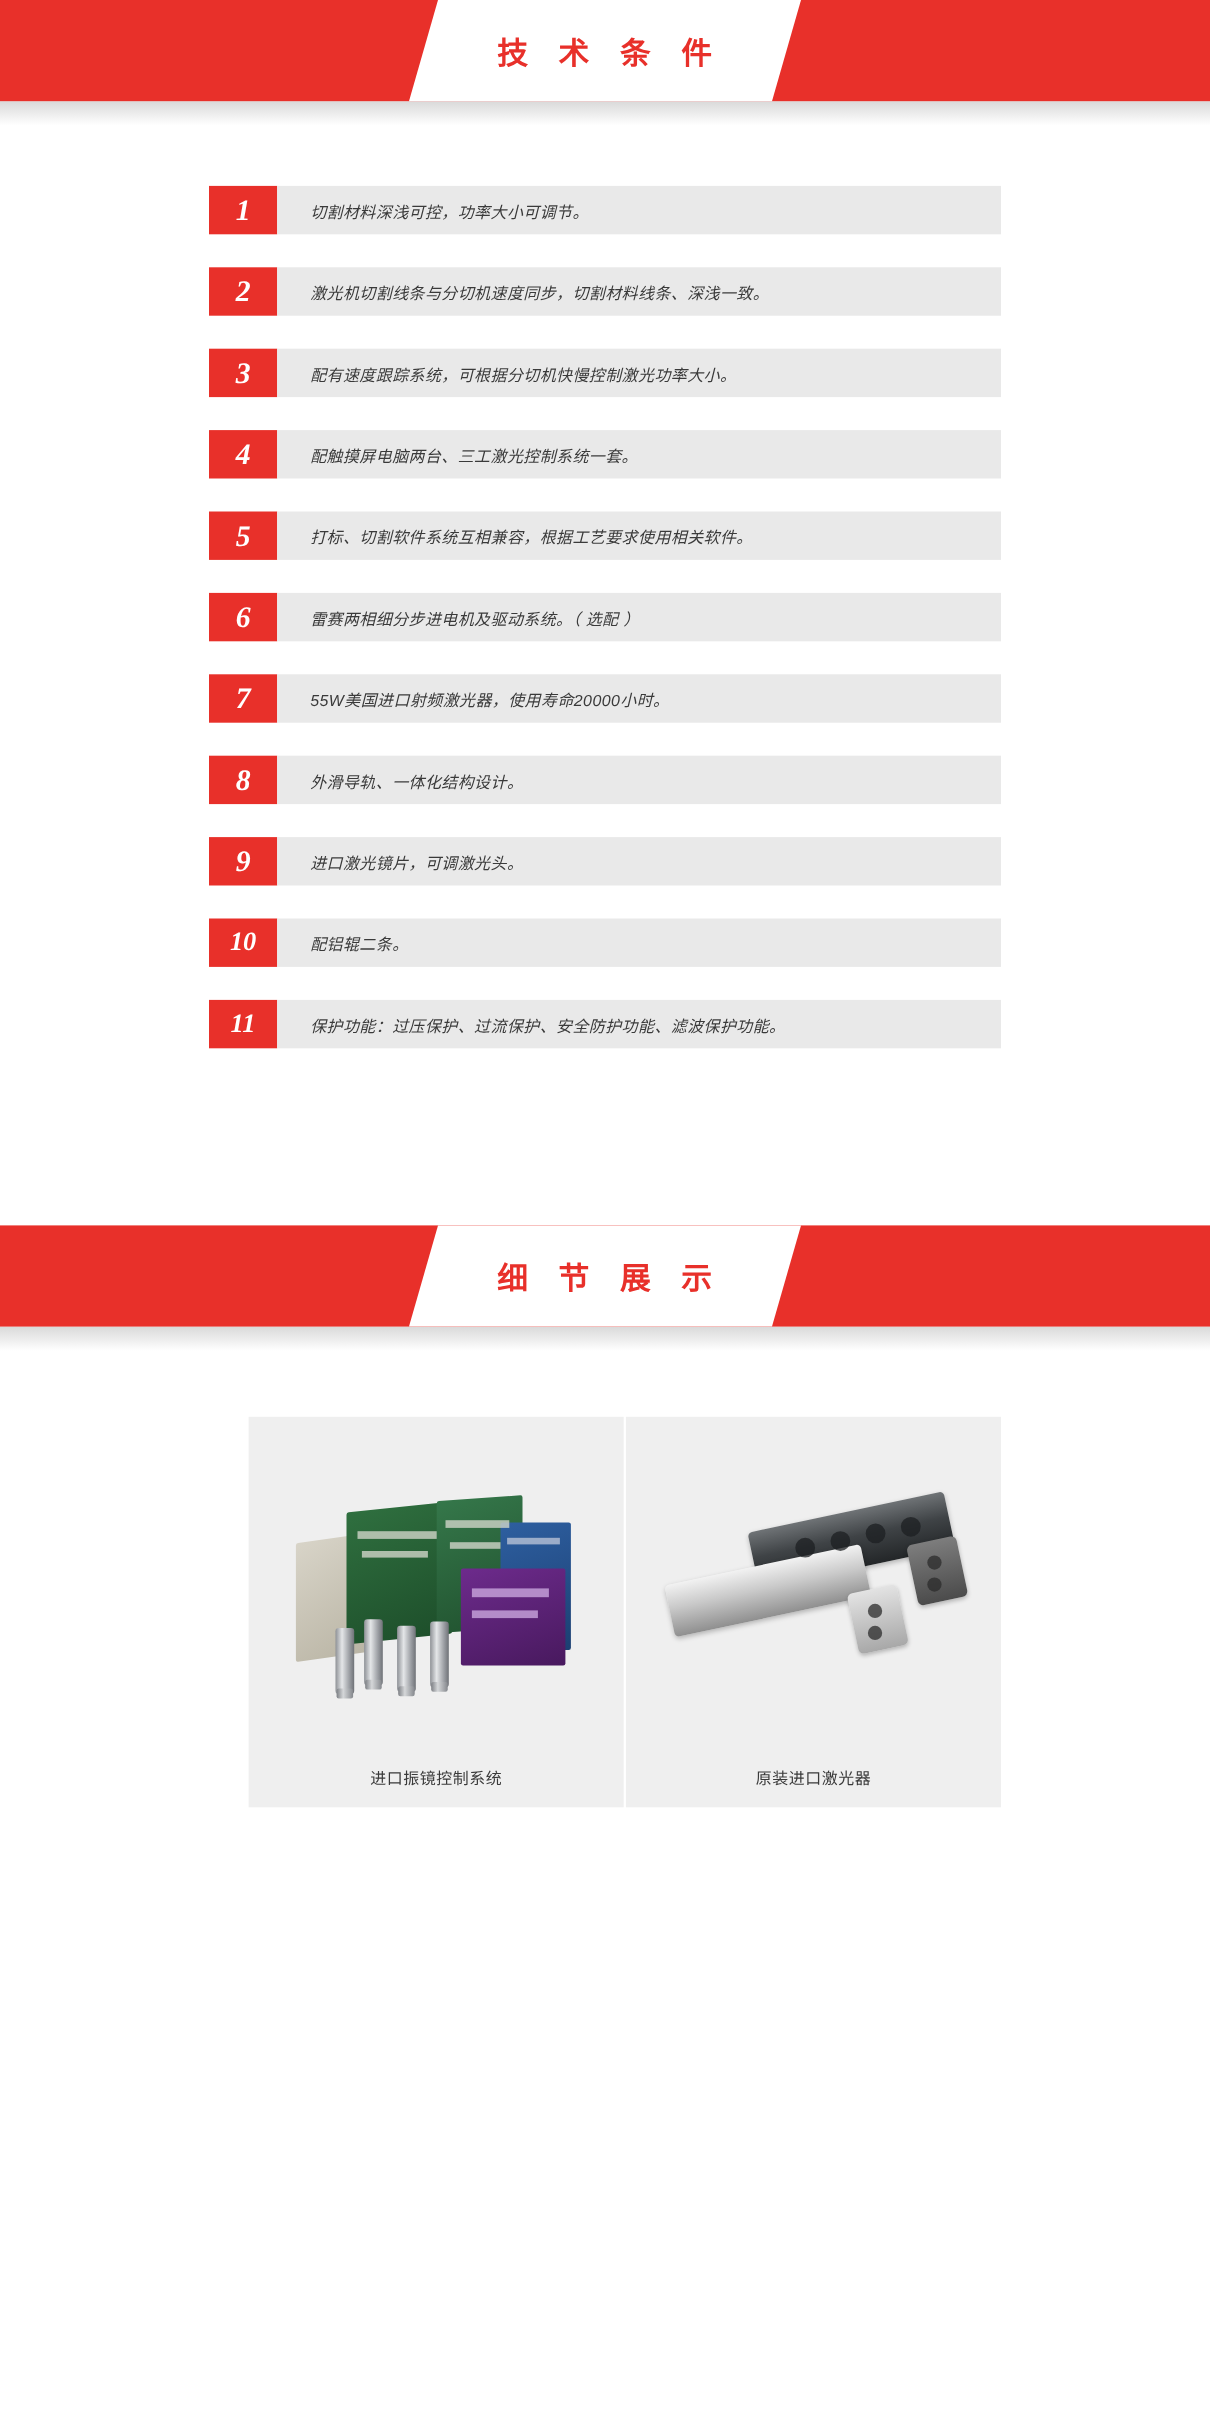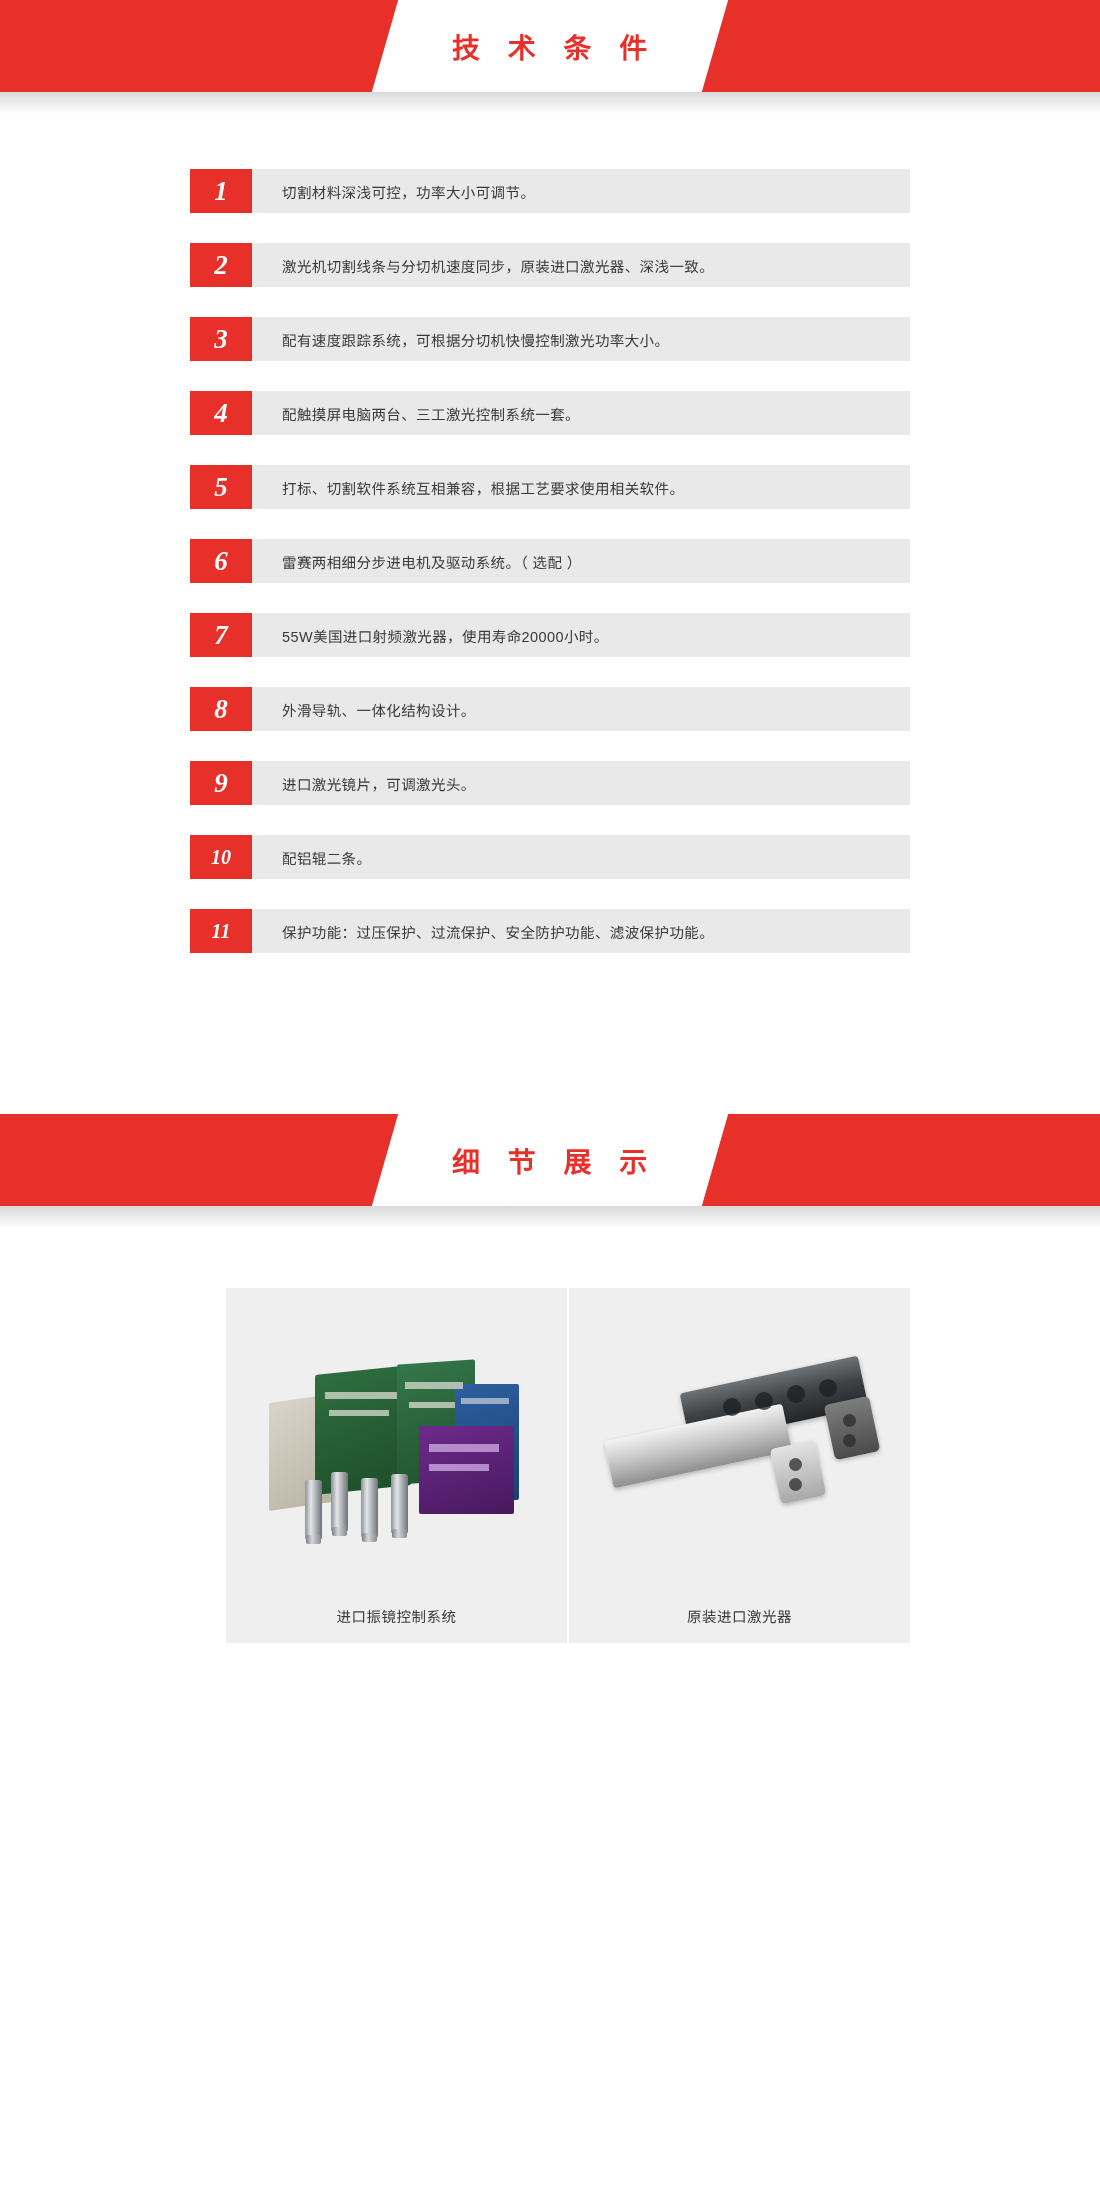--- a/index.html
+++ b/index.html
@@ -75,30 +75,31 @@
     color: #ffffff;
     display: flex;
     align-items: center;
     justify-content: center;
     font-family: "Liberation Serif", "DejaVu Serif", serif;
     font-style: italic;
     font-weight: bold;
     font-size: 27px;
     line-height: 1;
   }
-  .spec-num.wide { font-size: 20px; }
+  .spec-num.wide { font-size: 24px; }
   .spec-text {
     flex: 1 1 auto;
     background: #e9e9e9;
     display: flex;
     align-items: center;
     padding-left: 30px;
     font-size: 14.5px;
     color: #3a3a3a;
     letter-spacing: 0.4px;
+    font-style: italic;
   }
 
   .spacer-big { height: 110px; }
 
   
   .gallery-wrap {
     padding: 60px 0 70px 0;
     background: #ffffff;
   }
   .gallery {
@@ -240,21 +241,21 @@
   <div class="spec-wrap">
     <div class="spec-list">
 
       <div class="spec-row">
         <div class="spec-num">1</div>
         <div class="spec-text">切割材料深浅可控，功率大小可调节。</div>
       </div>
 
       <div class="spec-row">
         <div class="spec-num">2</div>
-        <div class="spec-text">激光机切割线条与分切机速度同步，原装进口激光器、深浅一致。</div>
+        <div class="spec-text">激光机切割线条与分切机速度同步，切割材料线条、深浅一致。</div>
       </div>
 
       <div class="spec-row">
         <div class="spec-num">3</div>
         <div class="spec-text">配有速度跟踪系统，可根据分切机快慢控制激光功率大小。</div>
       </div>
 
       <div class="spec-row">
         <div class="spec-num">4</div>
         <div class="spec-text">配触摸屏电脑两台、三工激光控制系统一套。</div>

